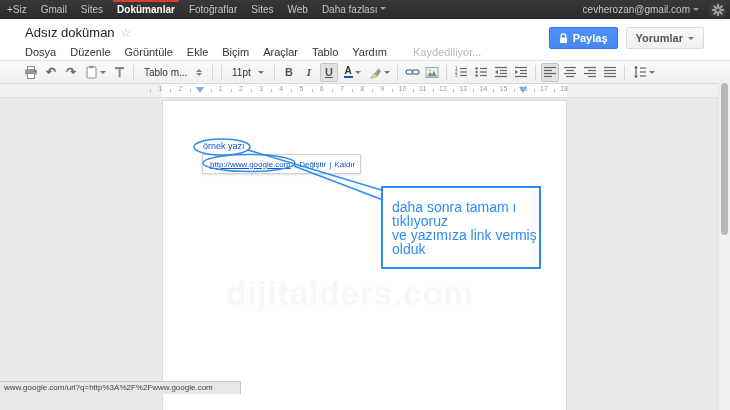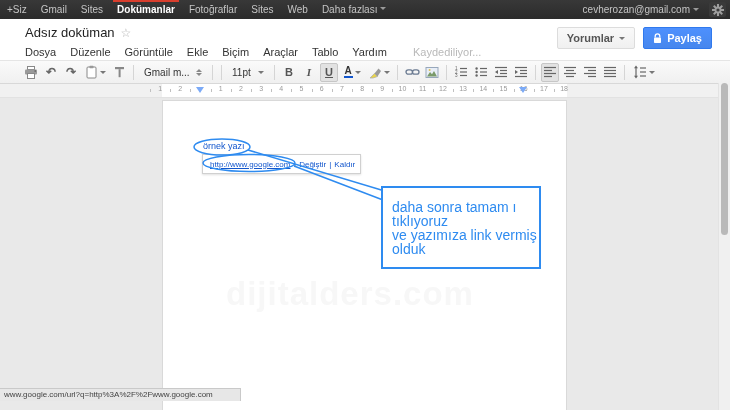--- a/index.html
+++ b/index.html
@@ -14,21 +14,21 @@
   .tb-item.active::before{content:"";position:absolute;top:0;left:3px;right:3px;height:2px;background:#d93e2d;}
   .tb-right{margin-left:auto;display:flex;align-items:center;padding-right:4px;}
   .tb-email{line-height:19px;padding:0 4px;cursor:pointer;display:flex;align-items:center;gap:3px;}
   .gear-btn{width:17px;height:15px;margin-left:6px;background:#3a3a3a;border-radius:2px;
             display:flex;align-items:center;justify-content:center;cursor:pointer;}
 
   .caret{display:inline-block;width:0;height:0;border:3px solid transparent;border-top-color:#9a9a9a;margin-top:3px;}
   .caret.dark{border-top-color:#777;}
 
   
-  .header{position:absolute;top:19px;left:0;right:0;height:41px;background:#fff;}
+  .header{position:absolute;top:19px;left:0;right:8px;height:41px;background:#fff;}
   .doc-title-row{position:absolute;left:25px;top:6px;display:flex;align-items:center;gap:6px;}
   .doc-title{font-size:13px;color:#222;}
   .star{font-size:12px;color:#b5b5b5;cursor:pointer;}
   .menubar{position:absolute;left:25px;top:27px;display:flex;font-size:11px;color:#333;}
   .menu-item{margin-right:14px;cursor:pointer;}
   .saving{color:#b9b9b9;margin-left:12px;}
   .hdr-buttons{position:absolute;right:18px;top:8px;display:flex;gap:8px;}
   .btn{font-size:11px;font-weight:bold;border-radius:2px;padding:4px 9px;display:flex;align-items:center;gap:5px;cursor:pointer;}
   .btn-comments{color:#555;background:linear-gradient(#f9f9f9,#f0f0f0);border:1px solid #dcdcdc;}
   .btn-share{color:#fff;background:linear-gradient(#4d90fe,#4787ed);border:1px solid #3079ed;}
@@ -77,21 +77,21 @@
             border:2px solid #2e8bf0;z-index:6;padding:12px 0 0 9px;box-sizing:content-box;}
   .note-box div{font-size:14px;line-height:14px;color:#2e8bf0;}
   .watermark{position:absolute;left:225px;top:276px;font-size:33px;font-weight:bold;letter-spacing:1px;
              color:#f7f7f7;z-index:1;user-select:none;}
 
   
   .vscroll{position:absolute;right:0;top:83px;bottom:0;width:11px;background:#f0f0f0;border-left:1px solid #e3e3e3;z-index:18;}
   .vthumb{position:absolute;left:2px;top:0;width:7px;height:152px;background:#b9b9b9;border-radius:4px;cursor:pointer;}
 
   
-  .statusbar{position:absolute;left:0;bottom:9px;width:236px;height:12px;background:#e7e7e7;
+  .statusbar{position:absolute;left:0;bottom:16px;width:236px;height:12px;background:#e7e7e7;
              border-top:1px solid #c9c9c9;border-right:1px solid #c9c9c9;font-size:8px;color:#444;
              line-height:12px;padding-left:4px;z-index:30;white-space:nowrap;overflow:hidden;}
 </style>
 </head>
 <body>
 
 <div class="topbar">
   <span class="tb-item">+Siz</span>
   <span class="tb-item">Gmail</span>
   <span class="tb-item">Sites</span>
@@ -133,31 +133,31 @@
     <span class="menu-item">Düzenle</span>
     <span class="menu-item">Görüntüle</span>
     <span class="menu-item">Ekle</span>
     <span class="menu-item">Biçim</span>
     <span class="menu-item">Araçlar</span>
     <span class="menu-item">Tablo</span>
     <span class="menu-item">Yardım</span>
     <span class="saving">Kaydediliyor...</span>
   </div>
   <div class="hdr-buttons">
-    <span class="btn btn-comments">
-      <span>Yorumlar</span>
-      <span class="caret dark"></span>
-    </span>
     <span class="btn btn-share">
       <svg width="9" height="11" viewBox="0 0 9 11">
         <path d="M2.2 4.5 V3.2 a2.3 2.3 0 0 1 4.6 0 V4.5" fill="none" stroke="#fff" stroke-width="1.3"></path>
         <rect x="1" y="4.5" width="7" height="5.5" rx="0.8" fill="#fff"></rect>
       </svg>
       <span>Paylaş</span>
     </span>
+    <span class="btn btn-comments">
+      <span>Yorumlar</span>
+      <span class="caret dark"></span>
+    </span>
   </div>
 </div>
 
 <div class="toolbar">
   <span class="tbtn">
     <svg width="14" height="13" viewBox="0 0 14 13">
       <rect x="3.5" y="0.5" width="7" height="3" fill="#fff" stroke="#888"></rect>
       <rect x="1" y="3.5" width="12" height="5" rx="1" fill="#9a9a9a"></rect>
       <rect x="3.5" y="7.5" width="7" height="5" fill="#fff" stroke="#888"></rect>
       <circle cx="11.2" cy="5" r="0.8" fill="#555"></circle>
@@ -178,21 +178,21 @@
   </span>
   <span class="tbtn">
     <svg width="13" height="14" viewBox="0 0 13 14">
       <rect x="2" y="2" width="9" height="2.2" fill="#888"></rect>
       <rect x="5.6" y="4.2" width="2" height="8" fill="#888"></rect>
     </svg>
   </span>
   <span class="tsep"></span>
 
   <span class="tdrop" style="width:58px;justify-content:space-between;">
-    <span>Gmail m...</span>
+    <span>Tablo m...</span>
     <span class="updown">
         <i class="up"></i>
         <i class="dn"></i>
       </span>
   </span>
   <span class="tsep"></span>
   <span class="tsep"></span>
   <span class="tdrop" style="width:32px;justify-content:space-between;">
     <span>11pt</span>
     <span class="caret dark"></span>

